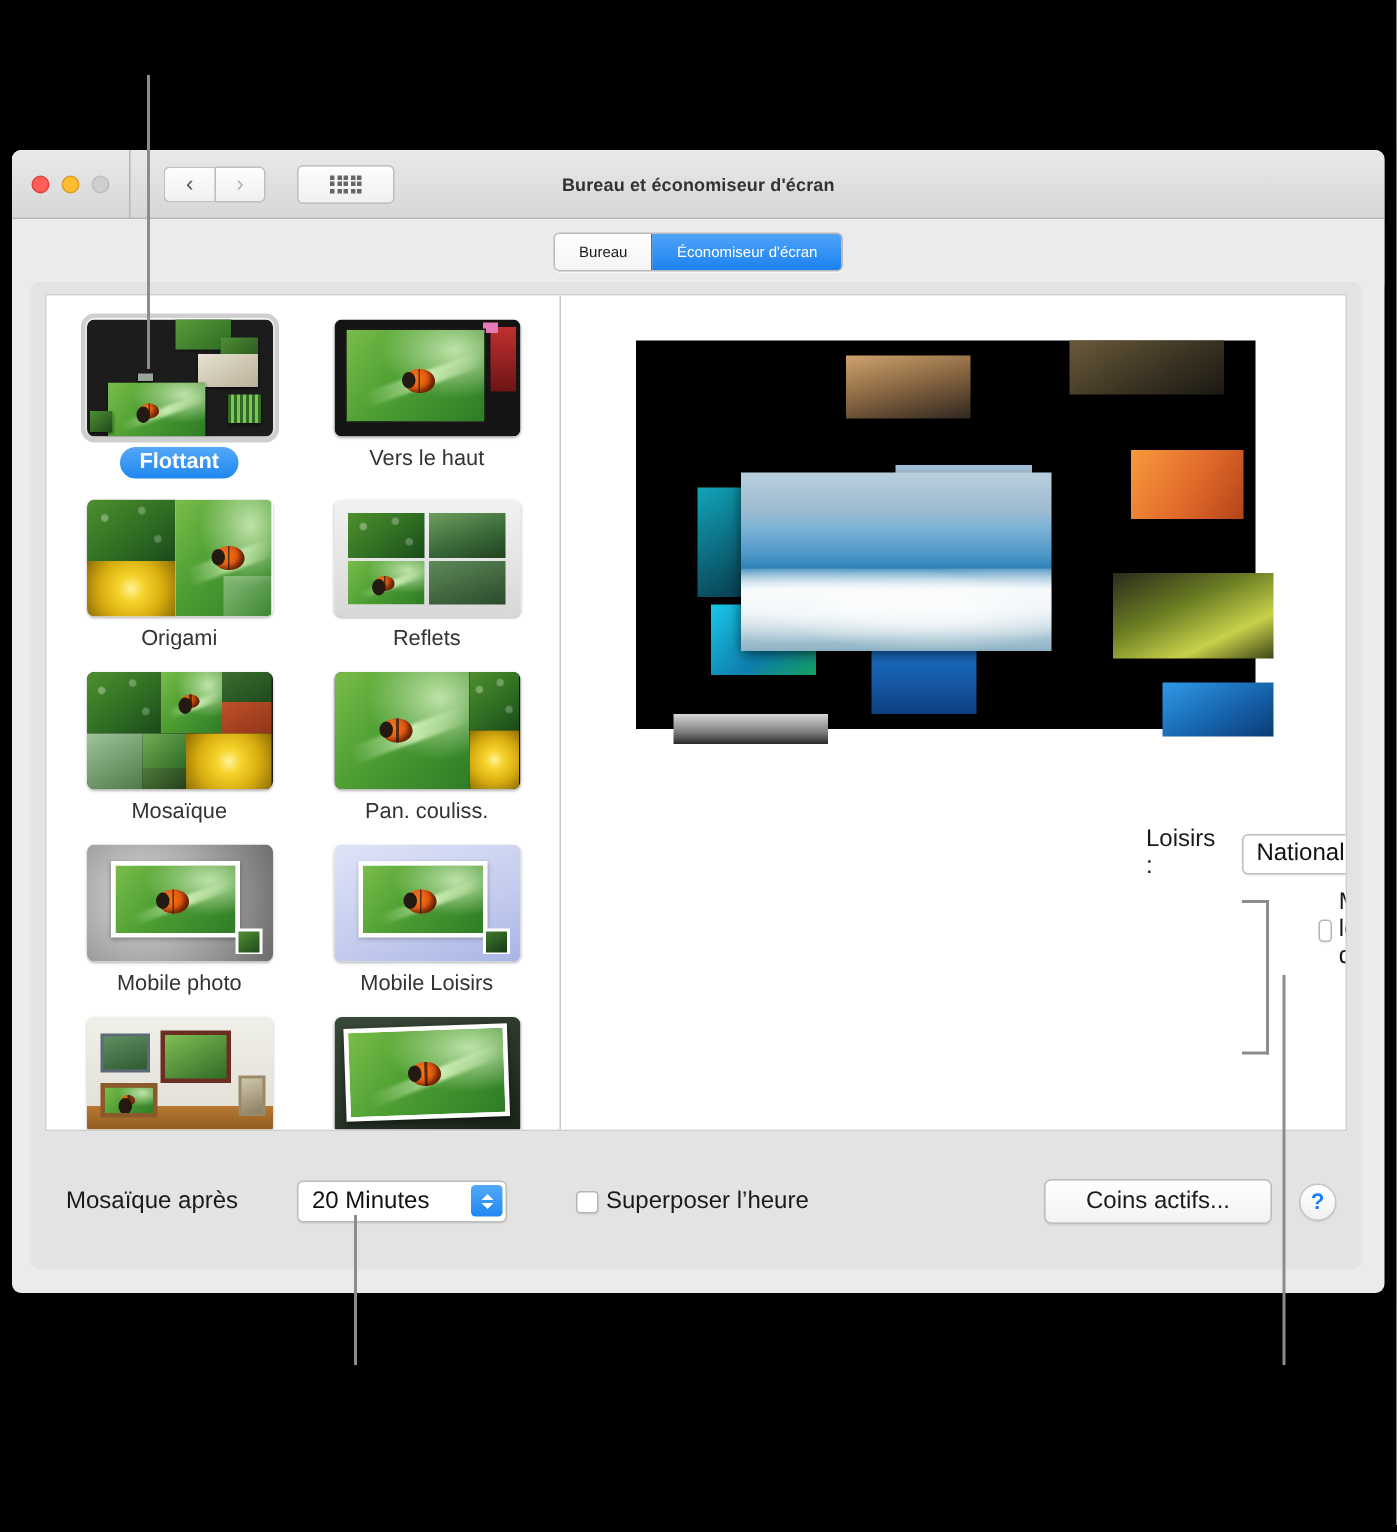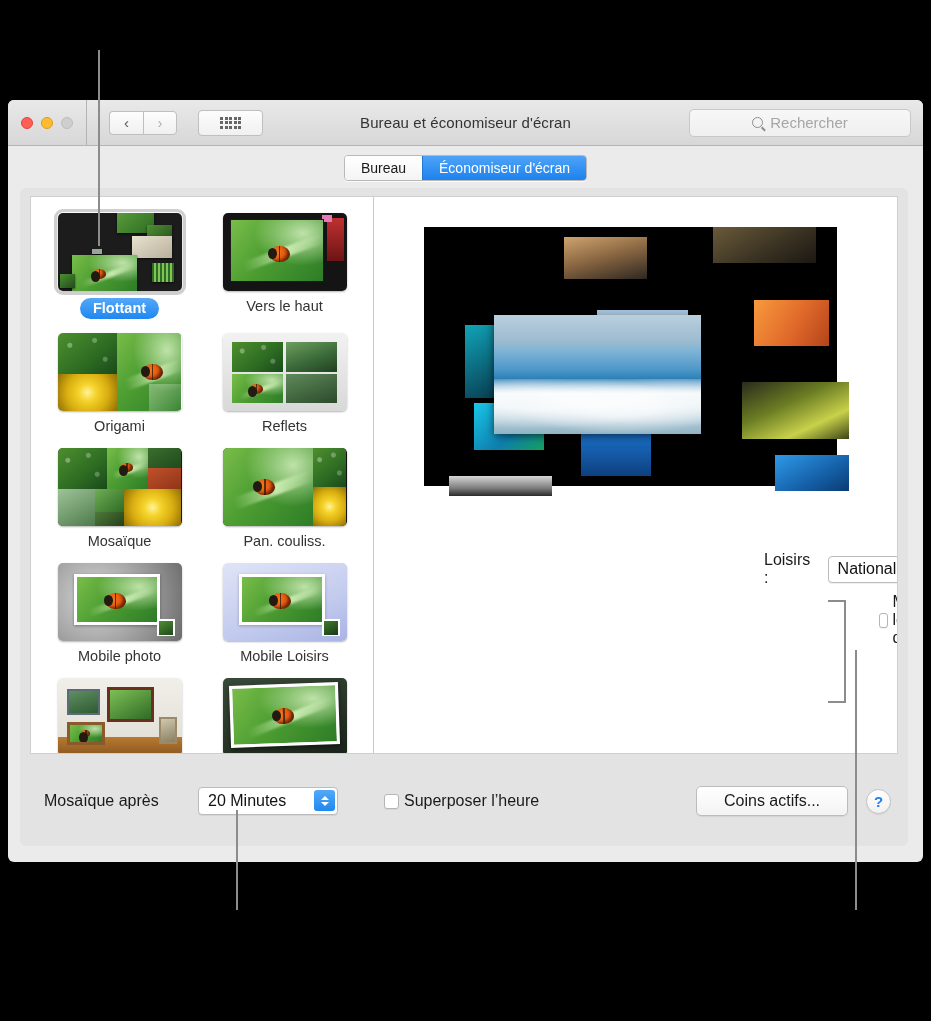--- a/index.html
+++ b/index.html
@@ -80,22 +80,23 @@
     display: flex; align-items: center; justify-content: center;
   }
   .dot-grid {
     display: grid; grid-template-columns: repeat(5, 3px);
     grid-auto-rows: 3px; gap: 1.5px;
   }
   .dot-grid i { background: #666; width: 3px; height: 3px; }
 
   #window-title {
     position: absolute; left: 0; right: 0; text-align: center;
-    font-size: 15px; color: #333; letter-spacing: 0.1px;
+    font-size: 12px; color: #333; letter-spacing: 0.1px;
     pointer-events: none;
+    font-weight: bold;
   }
 
   #search-field {
     position: absolute; right: 12px;
     width: 222px; height: 28px;
     background: linear-gradient(to bottom, #f7f7f7, #efefef);
     border: 1px solid #c8c8c8; border-radius: 5px;
     display: flex; align-items: center; justify-content: center; gap: 7px;
   }
   .search-glass {
@@ -114,21 +115,21 @@
     height: 44px; display: flex; align-items: center; justify-content: center;
     background: #ebebeb;
   }
   #segmented {
     display: flex; height: 26px; border-radius: 4px; overflow: hidden;
     border: 1px solid #b9b9b9;
     box-shadow: 0 1px 0 rgba(255,255,255,0.7);
   }
   .seg {
     display: flex; align-items: center; justify-content: center;
-    font-size: 14px; padding: 0 16px; cursor: default;
+    font-size: 10px; padding: 0 16px; cursor: default;
   }
   .seg.inactive {
     background: linear-gradient(to bottom, #ffffff, #f4f4f4); color: #1a1a1a;
   }
   .seg.active {
     background: linear-gradient(to bottom, #4fa3f7, #1c82ef); color: #fff;
     border-left: 1px solid #1f7ad4;
   }
 
   
@@ -396,24 +397,20 @@
         <i></i>
           <i></i>
           <i></i>
           <i></i>
           <i></i>
       </div>
     </div>
 
     <div id="window-title">Bureau et économiseur d'écran</div>
 
-    <div id="search-field">
-      <span class="search-glass"></span>
-      <span id="search-placeholder">Rechercher</span>
-    </div>
   </div>
 
   <div id="tabbar">
     <div id="segmented">
       <div class="seg inactive">Bureau</div>
       <div class="seg active">Économiseur d'écran</div>
     </div>
   </div>
 
   <div id="panel">

